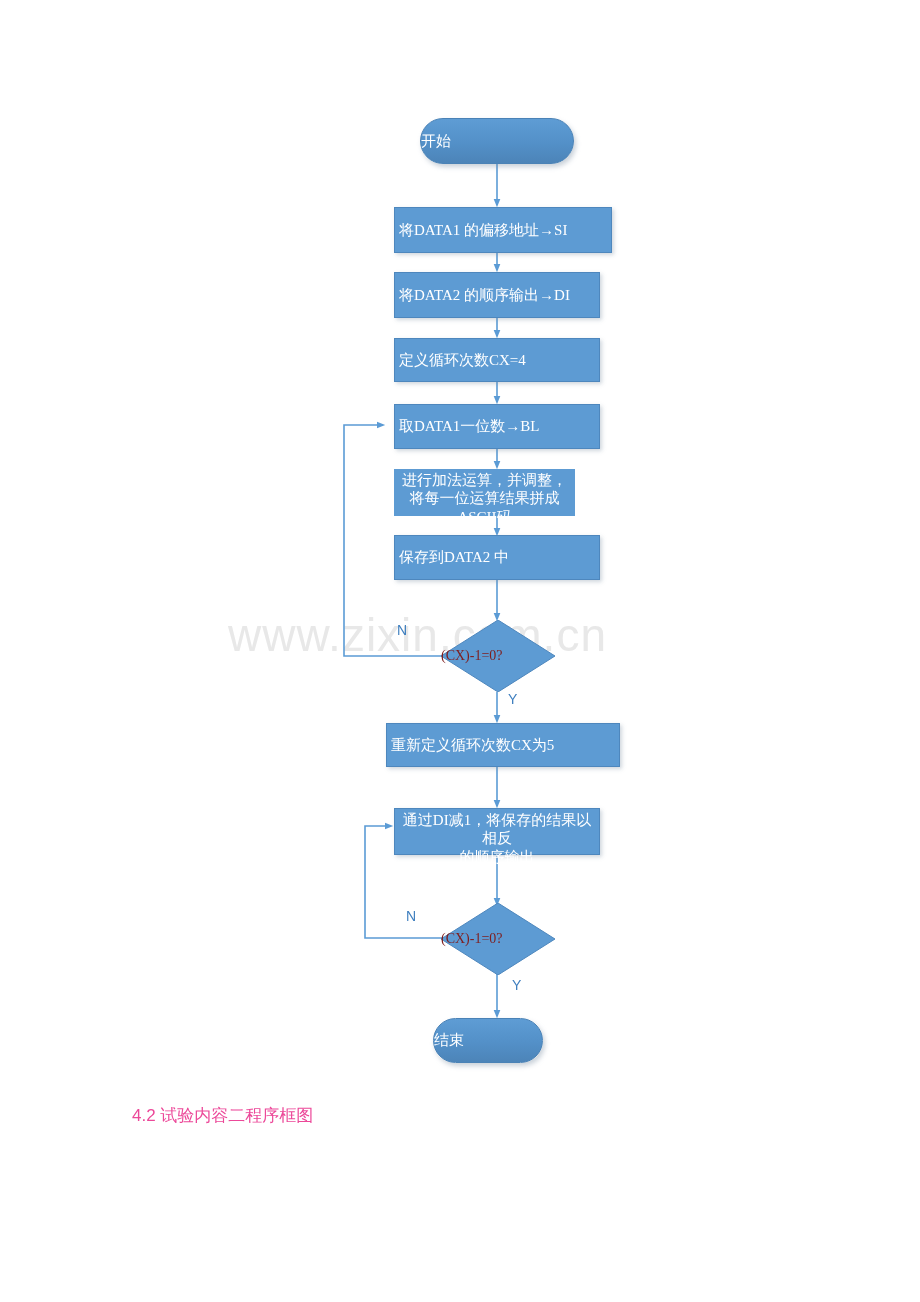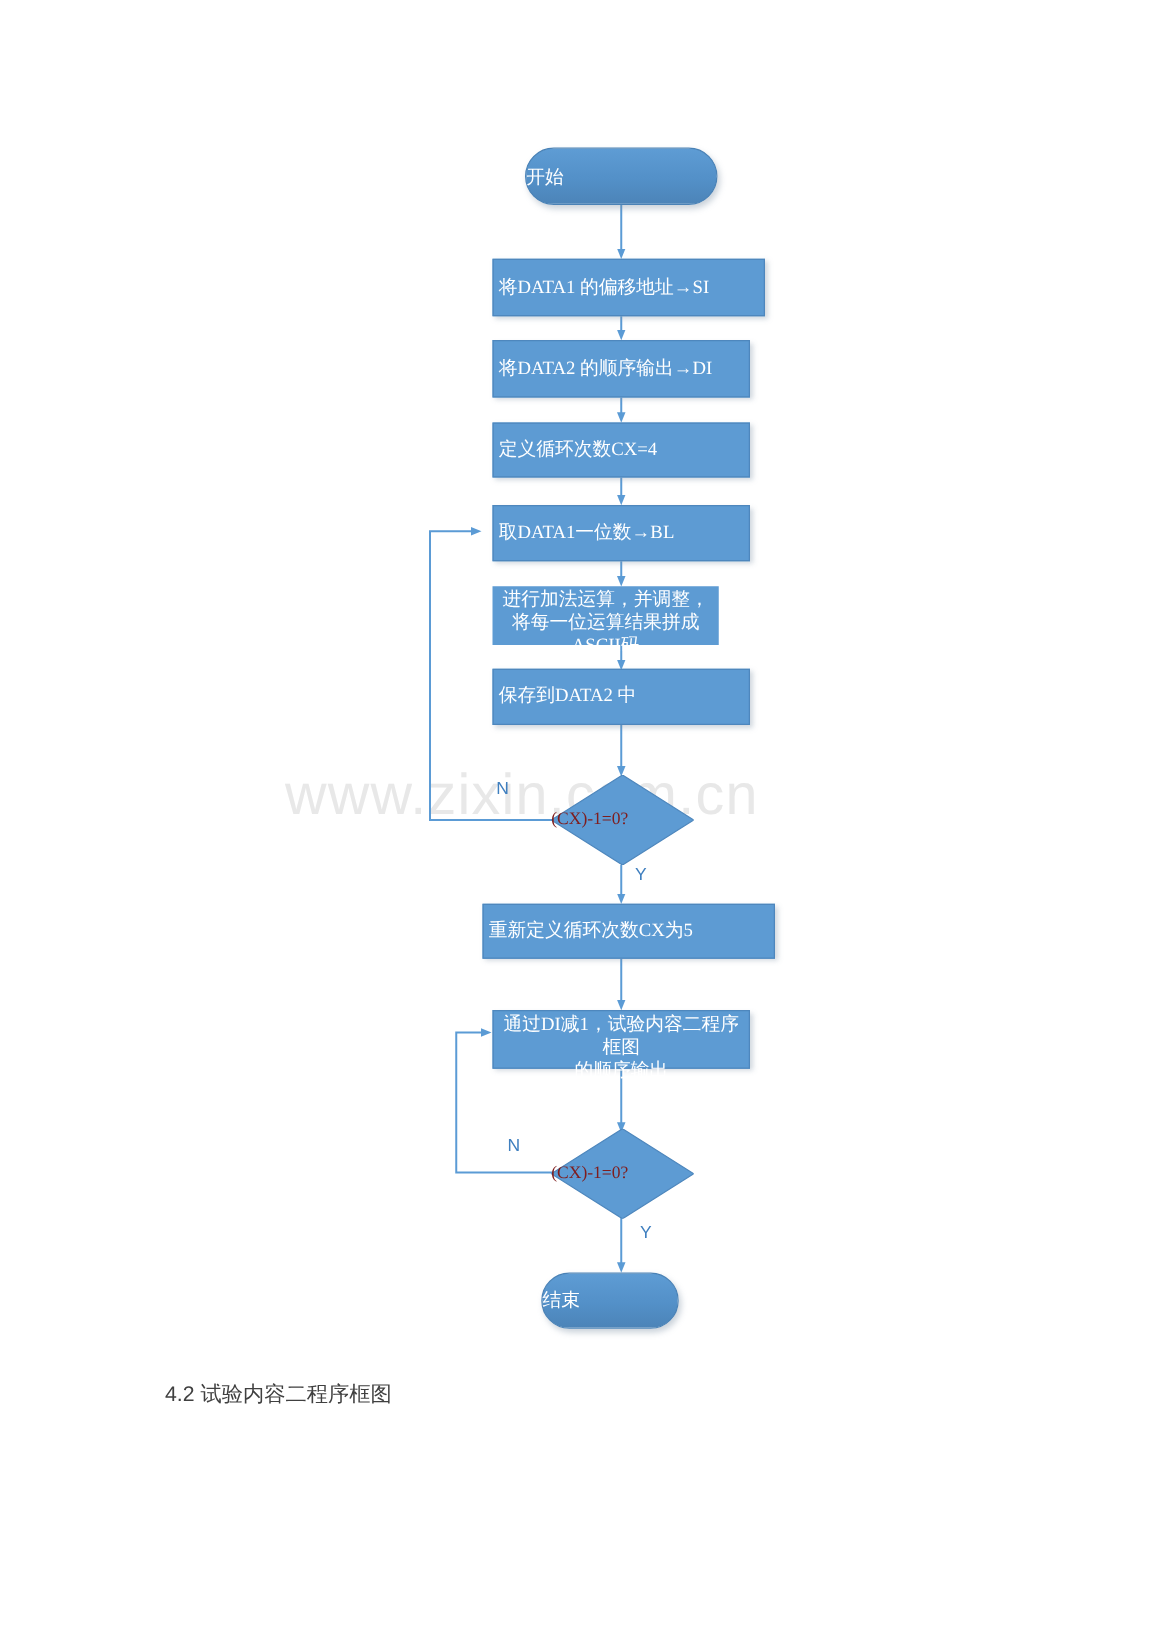--- a/index.html
+++ b/index.html
@@ -112,21 +112,21 @@
     z-index: 4;
   }
 
   
   .caption {
     position: absolute;
     left: 132px;
     top: 1104px;
     font-family: "Liberation Sans", "DejaVu Sans", sans-serif;
     font-size: 17px;
-    color: #404040;
+    color: #ec4899;
     white-space: nowrap;
     z-index: 3;
   }
 </style>
 </head>
 <body>
 
 <div id="canvas">
 
   <div class="watermark">www.zixin.com.cn</div>
@@ -199,21 +199,21 @@
       <polygon points="57,0 114,36 57,72 0,36" fill="#5d9bd3" stroke="#4e87bd" stroke-width="1"></polygon>
     </svg>
     <span class="diamond-label">(CX)-1=0?</span>
   </div>
 
   <div class="node node-process" style="left:386px; top:723px; width:234px; height:44px;">
     <span>重新定义循环次数CX为5</span>
   </div>
 
   <div class="node node-process" style="left:394px; top:808px; width:206px; height:47px; flex-direction:column;">
-    <span>通过DI减1，试验内容二程序框图</span>
+    <span>通过DI减1，将保存的结果以相反</span>
     <span>的顺序输出</span>
   </div>
 
   <div class="node node-decision" style="left:441px; top:903px; width:114px; height:72px;">
     <svg class="diamond-shape" viewBox="0 0 114 72" xmlns="http://www.w3.org/2000/svg">
       <polygon points="57,0 114,36 57,72 0,36" fill="#5d9bd3" stroke="#4e87bd" stroke-width="1"></polygon>
     </svg>
     <span class="diamond-label">(CX)-1=0?</span>
   </div>
 

